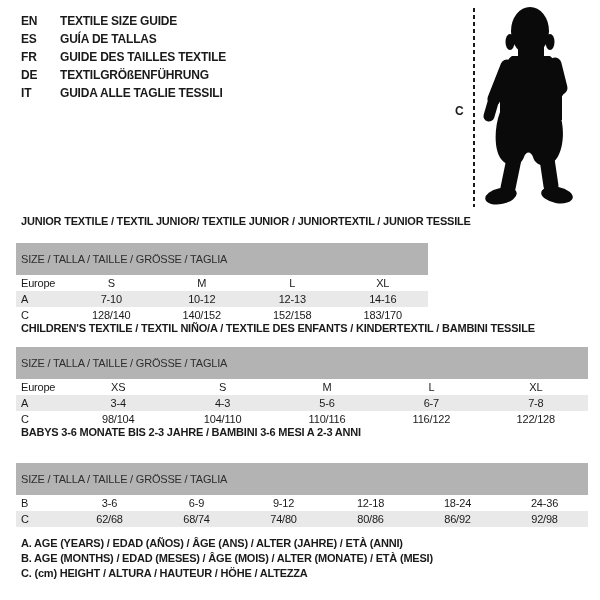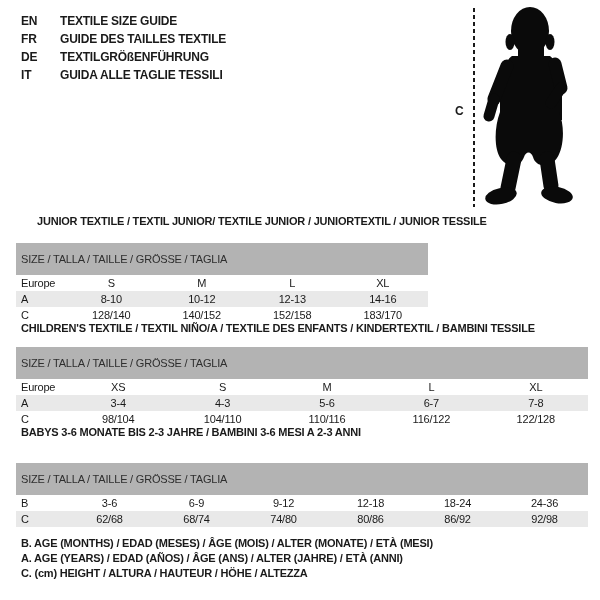--- a/index.html
+++ b/index.html
@@ -51,20 +51,24 @@
 <body>
 
 <div class="page">
 
   <div class="lang-block">
     <div class="lang-row">
       <span class="lang-code">EN</span>
       <span class="lang-label">TEXTILE SIZE GUIDE</span>
     </div>
     <div class="lang-row">
+      <span class="lang-code">ES</span>
+      <span class="lang-label">GUÍA DE TALLAS</span>
+    </div>
+    <div class="lang-row">
       <span class="lang-code">FR</span>
       <span class="lang-label">GUIDE DES TAILLES TEXTILE</span>
     </div>
     <div class="lang-row">
       <span class="lang-code">DE</span>
       <span class="lang-label">TEXTILGRÖßENFÜHRUNG</span>
     </div>
     <div class="lang-row">
       <span class="lang-code">IT</span>
       <span class="lang-label">GUIDA ALLE TAGLIE TESSILI</span>
@@ -94,21 +98,21 @@
       <path d="M30,108 C24,124 24,146 31,155 C38,164 50,164 54,153 C56,147 61,147 63,153 C66,164 80,164 87,154 C94,144 95,122 89,108 Z"></path>
 
       <path d="M44,155 L38,184" stroke="#0a0a0a" stroke-width="15" stroke-linecap="round"></path>
       <path d="M77,155 L81,182" stroke="#0a0a0a" stroke-width="15" stroke-linecap="round"></path>
 
       <ellipse cx="31" cy="192" rx="16" ry="8" transform="rotate(-12 31 192)"></ellipse>
       <ellipse cx="87" cy="191" rx="16" ry="8" transform="rotate(10 87 191)"></ellipse>
     </g>
   </svg>
 
-  <h2 class="tbl-title" style="top:215px;margin-left:16px;">JUNIOR TEXTILE / TEXTIL JUNIOR/ TEXTILE JUNIOR / JUNIORTEXTIL / JUNIOR TESSILE</h2>
+  <h2 class="tbl-title" style="top:215px;">JUNIOR TEXTILE / TEXTIL JUNIOR/ TEXTILE JUNIOR / JUNIORTEXTIL / JUNIOR TESSILE</h2>
   <table class="size-table" style="left:16px;top:243px;width:412px;">
     <colgroup>
         <col style="width:50px">
         <col>
         <col>
         <col>
         <col>
       </colgroup>
     <tbody>
         <tr>
@@ -116,21 +120,21 @@
     </tr>
     <tr>
       <td class="lbl">Europe</td>
       <td>S</td>
       <td>M</td>
       <td>L</td>
       <td>XL</td>
     </tr>
     <tr class="alt">
       <td class="lbl">A</td>
-      <td>8-10</td>
+      <td>7-10</td>
       <td>10-12</td>
       <td>12-13</td>
       <td>14-16</td>
     </tr>
     <tr>
       <td class="lbl">C</td>
       <td>128/140</td>
       <td>140/152</td>
       <td>152/158</td>
       <td>183/170</td>
@@ -211,18 +215,18 @@
       <td>68/74</td>
       <td>74/80</td>
       <td>80/86</td>
       <td>86/92</td>
       <td>92/98</td>
     </tr>
   </tbody>
     </table>
 
   <div class="legend">
+    <div>A. AGE (YEARS) / EDAD (AÑOS) / ÂGE (ANS) / ALTER (JAHRE) / ETÀ (ANNI)</div>
     <div>B. AGE (MONTHS) / EDAD (MESES) / ÂGE (MOIS) / ALTER (MONATE) / ETÀ (MESI)</div>
-    <div>A. AGE (YEARS) / EDAD (AÑOS) / ÂGE (ANS) / ALTER (JAHRE) / ETÀ (ANNI)</div>
     <div>C. (cm) HEIGHT / ALTURA / HAUTEUR / HÖHE / ALTEZZA</div>
   </div>
 
 </div>
 
 </body></html>

